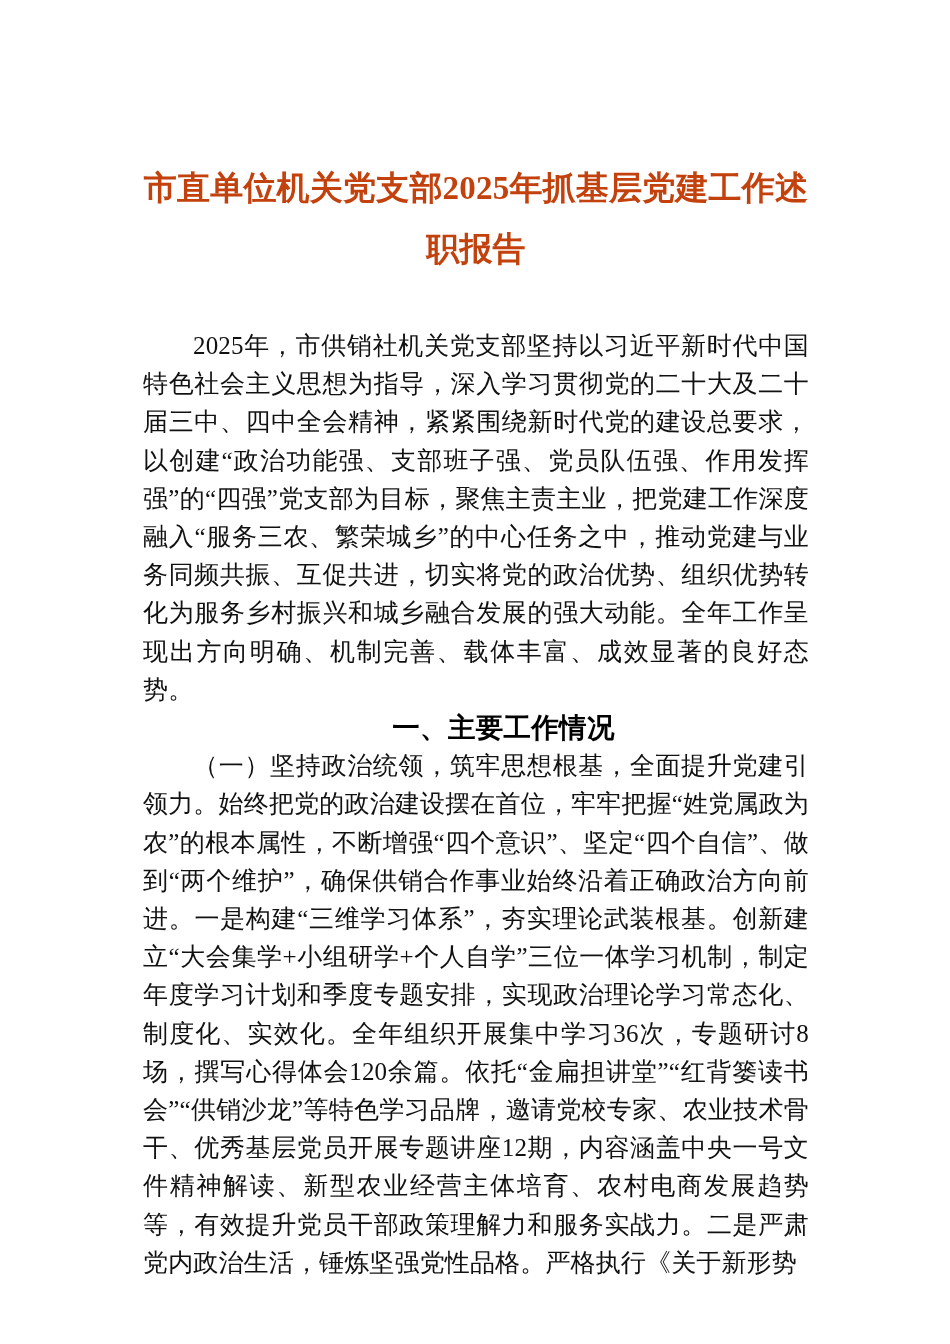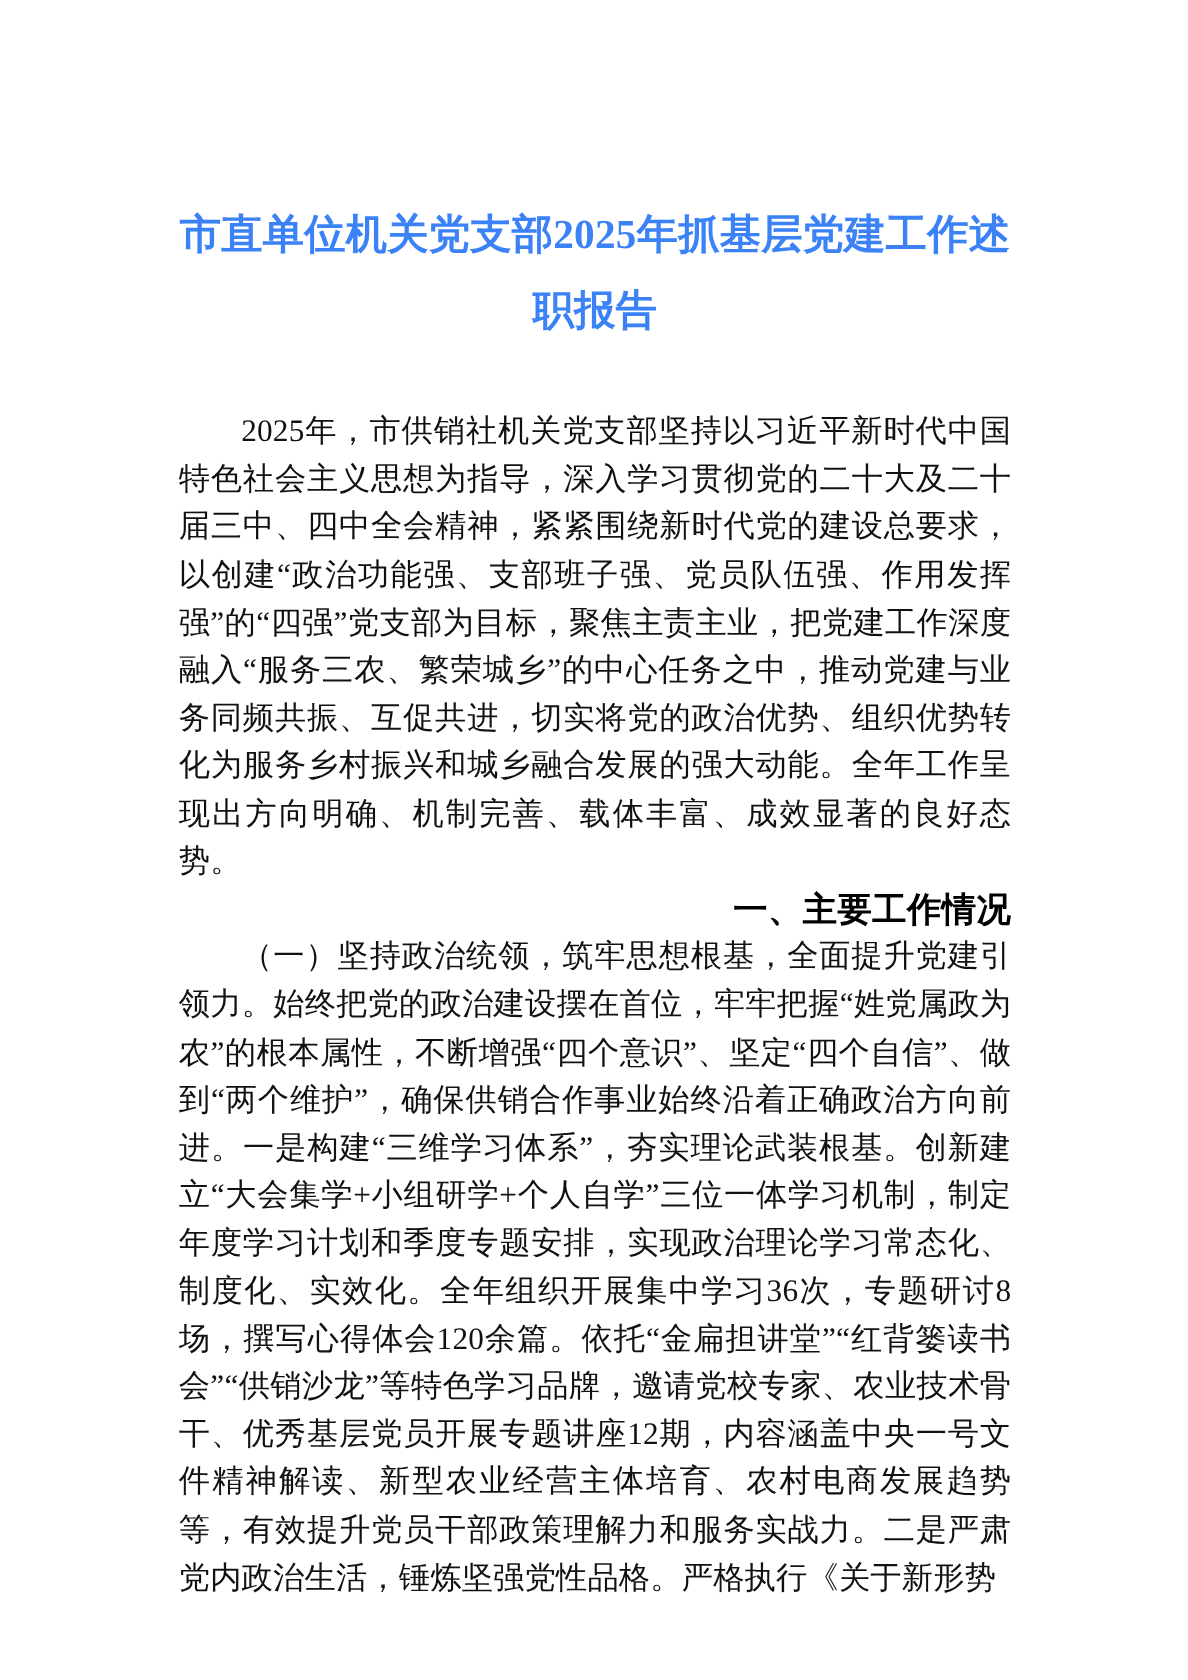--- a/index.html
+++ b/index.html
@@ -25,21 +25,21 @@
 
   
   .doc-title {
     margin: 0;
     padding-top: 158px;
     font-family: "Liberation Serif", "DejaVu Serif", serif;
     font-weight: bold;
     font-size: 33px;
     line-height: 61px;
     text-align: center;
-    color: #3b82f6;
+    color: #c2410c;
     letter-spacing: 0.2px;
     text-align-last: center;
   }
 
   
   .body-p {
     margin: 0;
     font-family: "Liberation Serif", "DejaVu Serif", serif;
     font-size: 25px;
     line-height: 38.2px;
@@ -57,21 +57,21 @@
 
   
   .section-heading {
     margin: 0;
     font-family: "Liberation Sans", "DejaVu Sans", sans-serif;
     font-size: 27.5px;
     line-height: 38.2px;
     font-weight: bold;
     color: #000000;
     text-indent: 2em;
-    text-align: right;
+    text-align: center;
     letter-spacing: 0.3px;
   }
 </style>
 </head>
 <body>
 
 <div class="page">
   <div class="content">
 
     <h1 class="doc-title">市直单位机关党支部2025年抓基层党建工作述职报告</h1>

